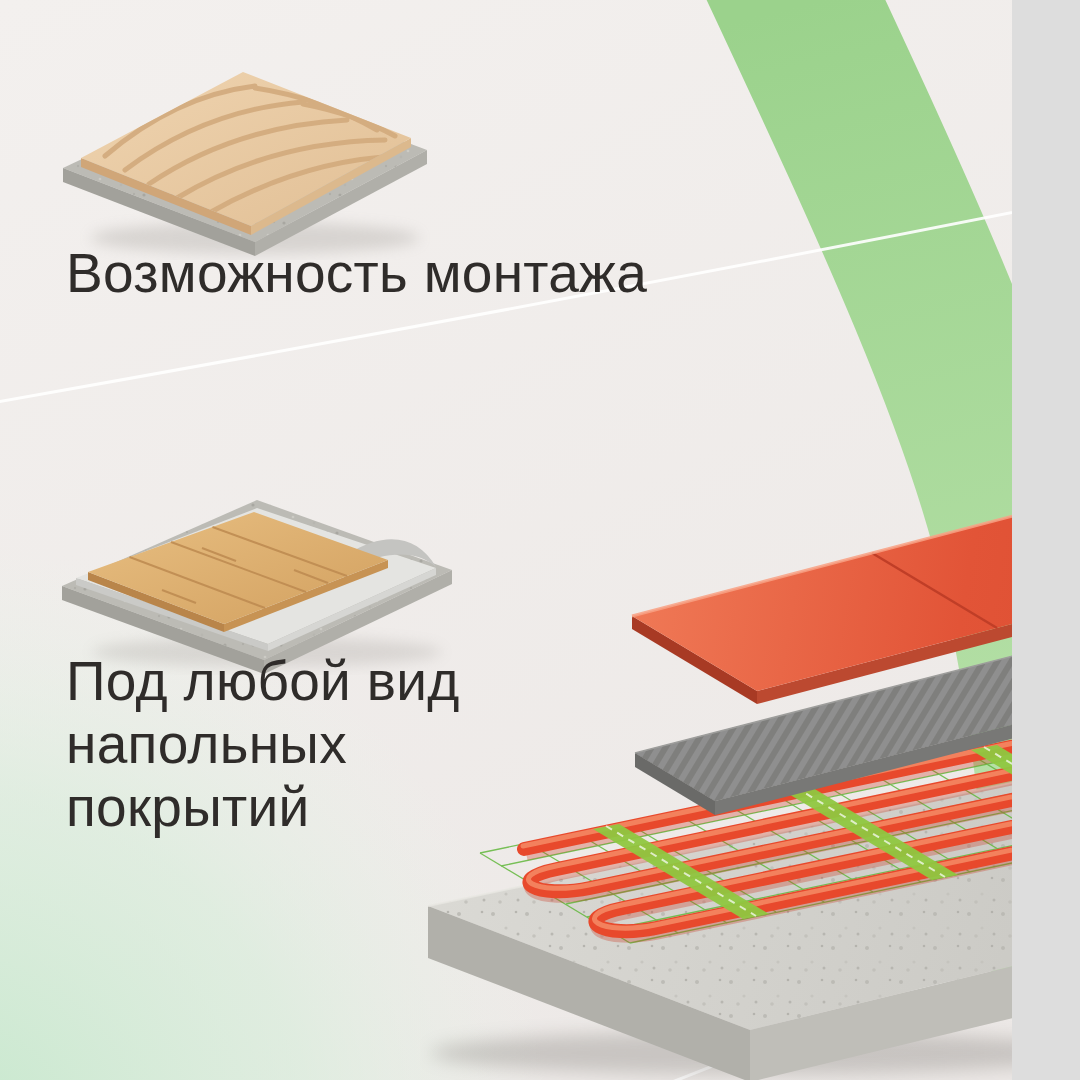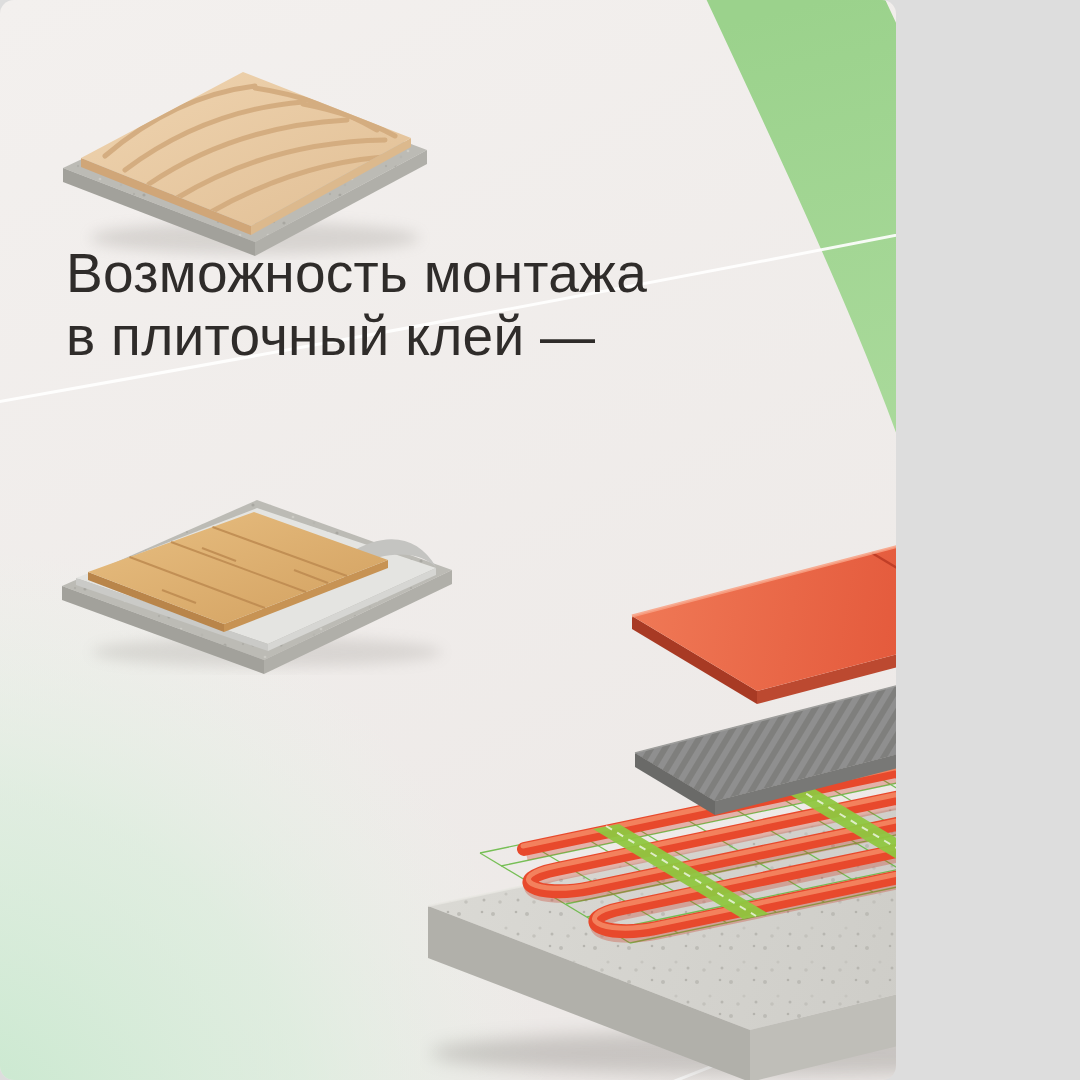--- a/index.html
+++ b/index.html
@@ -1,20 +1,19 @@
 <!DOCTYPE html>
 <html style="--background: #f3f0ee; --accent-green: #a3d795; --mint: #c6e8cc; --text: #2f2c2a; --tile-red: #e8623f; --cable-red: #e8492c; --mesh-green: #63b83d; --concrete-gray: #c7c6c1; --wood-tan: #dcae6e; --ceramic-beige: #e8c9a4;"><head>
 <meta charset="utf-8">
 <style>
   html,body { margin:0; padding:0; background:#ddd; }
   .poster {
-    position:relative; width:896px; height:1080px; overflow:hidden;
+    position:relative; width:1012px; height:1080px; overflow:hidden;
     background: linear-gradient(155deg, var(--background,#f4f1f0) 0%, #ece8e6 100%);
     font-family:"Liberation Sans", sans-serif;
-    border-radius:14px;
   }
   .decor { position:absolute; left:0; top:0; }
   .illus { position:absolute; }
   .headline {
     position:absolute; color:var(--text,#2f2c2a);
     font-size:55px; line-height:63px; font-weight:500; letter-spacing:.3px;
     white-space:nowrap;
   }
   .headline-top { left:66px; top:242px; }
   .headline-bottom { left:66px; top:650px; }
@@ -85,21 +84,20 @@
         <path d="M 122,150 Q 214,94 330,92"></path>
         <path d="M 156,164 Q 248,112 344,108"></path>
         <path d="M 200,40 Q 266,50 322,82"></path>
         <path d="M 248,56 Q 300,66 340,88"></path>
       </g>
     </g>
   </svg>
 
   <div class="headline headline-top">
     <div>Возможность монтажа</div>
-    <div>в плиточный клей —</div>
   </div>
 
   <svg class="illus" style="left:52px; top:470px" width="430" height="205" viewBox="0 0 430 205">
     <defs>
       <filter id="blurB" x="-40%" y="-40%" width="180%" height="180%">
           <feGaussianBlur stdDeviation="7"></feGaussianBlur>
         </filter>
       <linearGradient id="woodGradB" x1="0" y1="0" x2="1" y2="1">
         <stop offset="0" stop-color="#e8bf82"></stop>
           <stop offset="1" stop-color="#d2a05f"></stop>
@@ -132,20 +130,25 @@
         <line x1="77.5" y1="87" x2="213" y2="138"></line>
         <line x1="119" y1="72" x2="254" y2="122"></line>
         <line x1="160.5" y1="57" x2="295" y2="106"></line>
         <line x1="150" y1="78" x2="184" y2="91"></line>
         <line x1="110" y1="120" x2="144" y2="133"></line>
         <line x1="242" y1="100" x2="276" y2="113"></line>
       </g>
     </g>
   </svg>
 
+  <div class="headline headline-bottom">
+    <div>Под любой вид</div>
+    <div>напольных</div>
+    <div>покрытий</div>
+  </div>
 
   <svg class="illus" style="left:420px; top:498px" width="660" height="582" viewBox="0 0 660 582">
     <defs>
       <filter id="blurC" x="-40%" y="-40%" width="180%" height="180%">
           <feGaussianBlur stdDeviation="9"></feGaussianBlur>
         </filter>
       <linearGradient id="slabGradC" gradientUnits="userSpaceOnUse" x1="8" y1="300" x2="700" y2="500">
         <stop offset="0" stop-color="#dbdad5"></stop>
           <stop offset="1" stop-color="#c9c8c3"></stop>
       </linearGradient>

